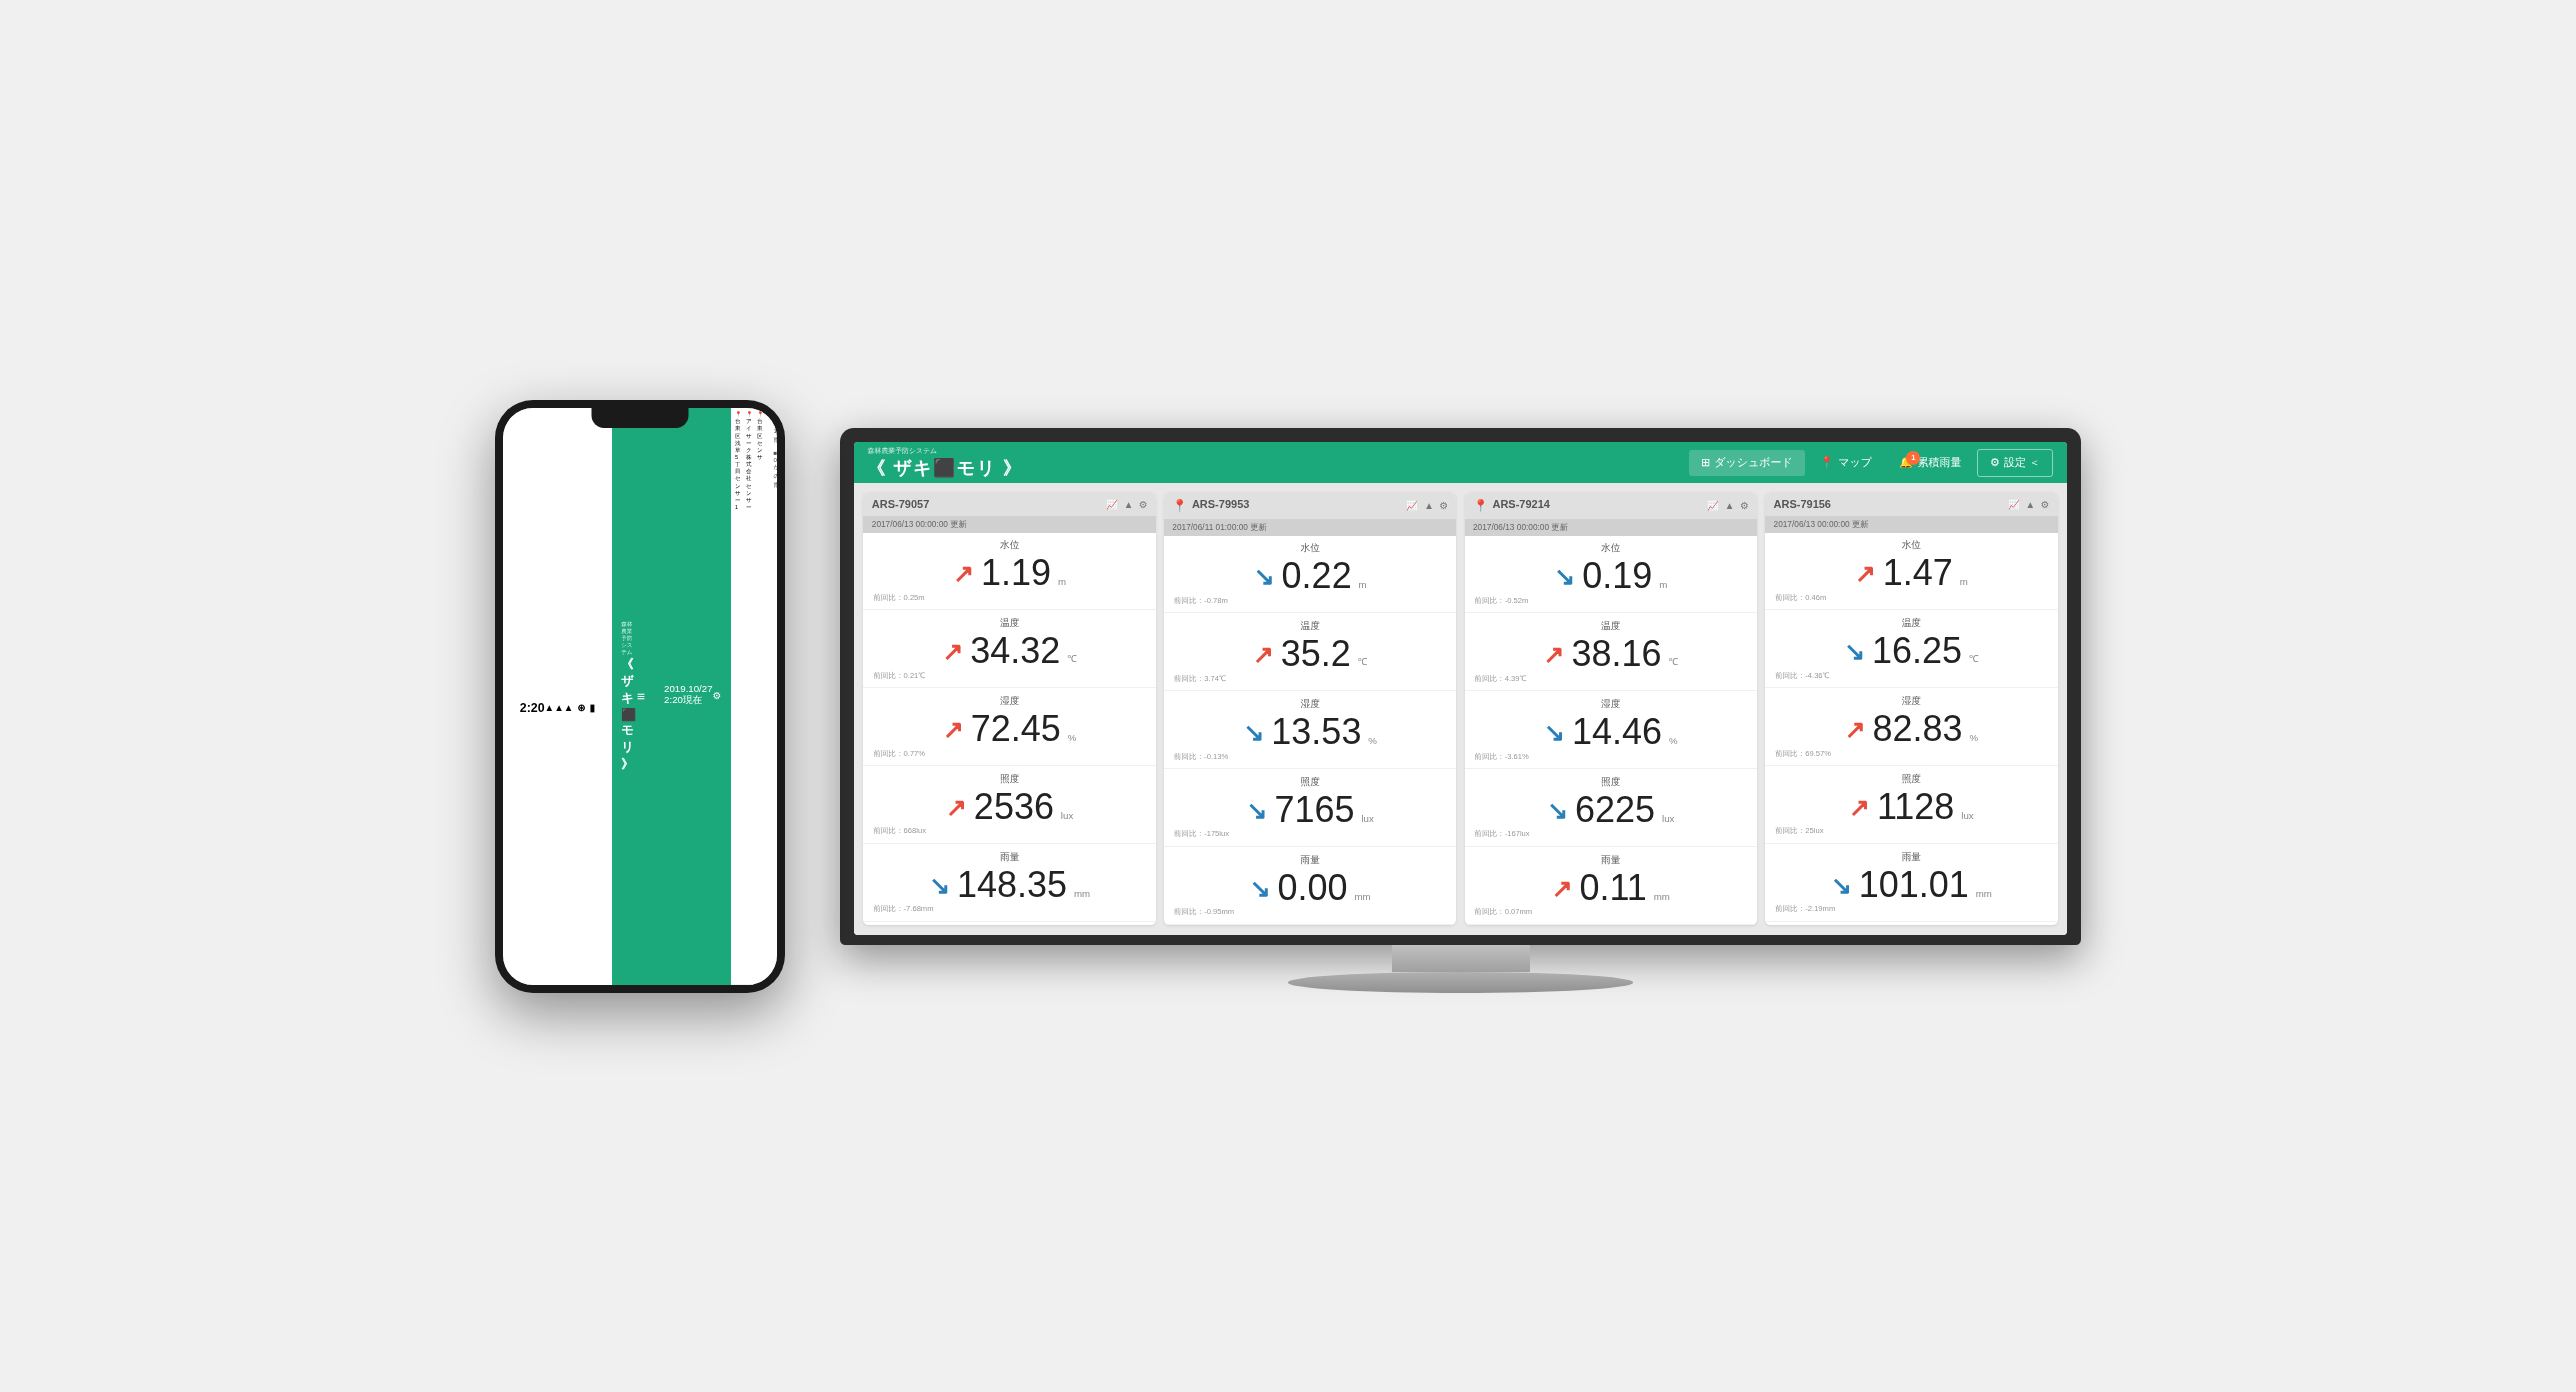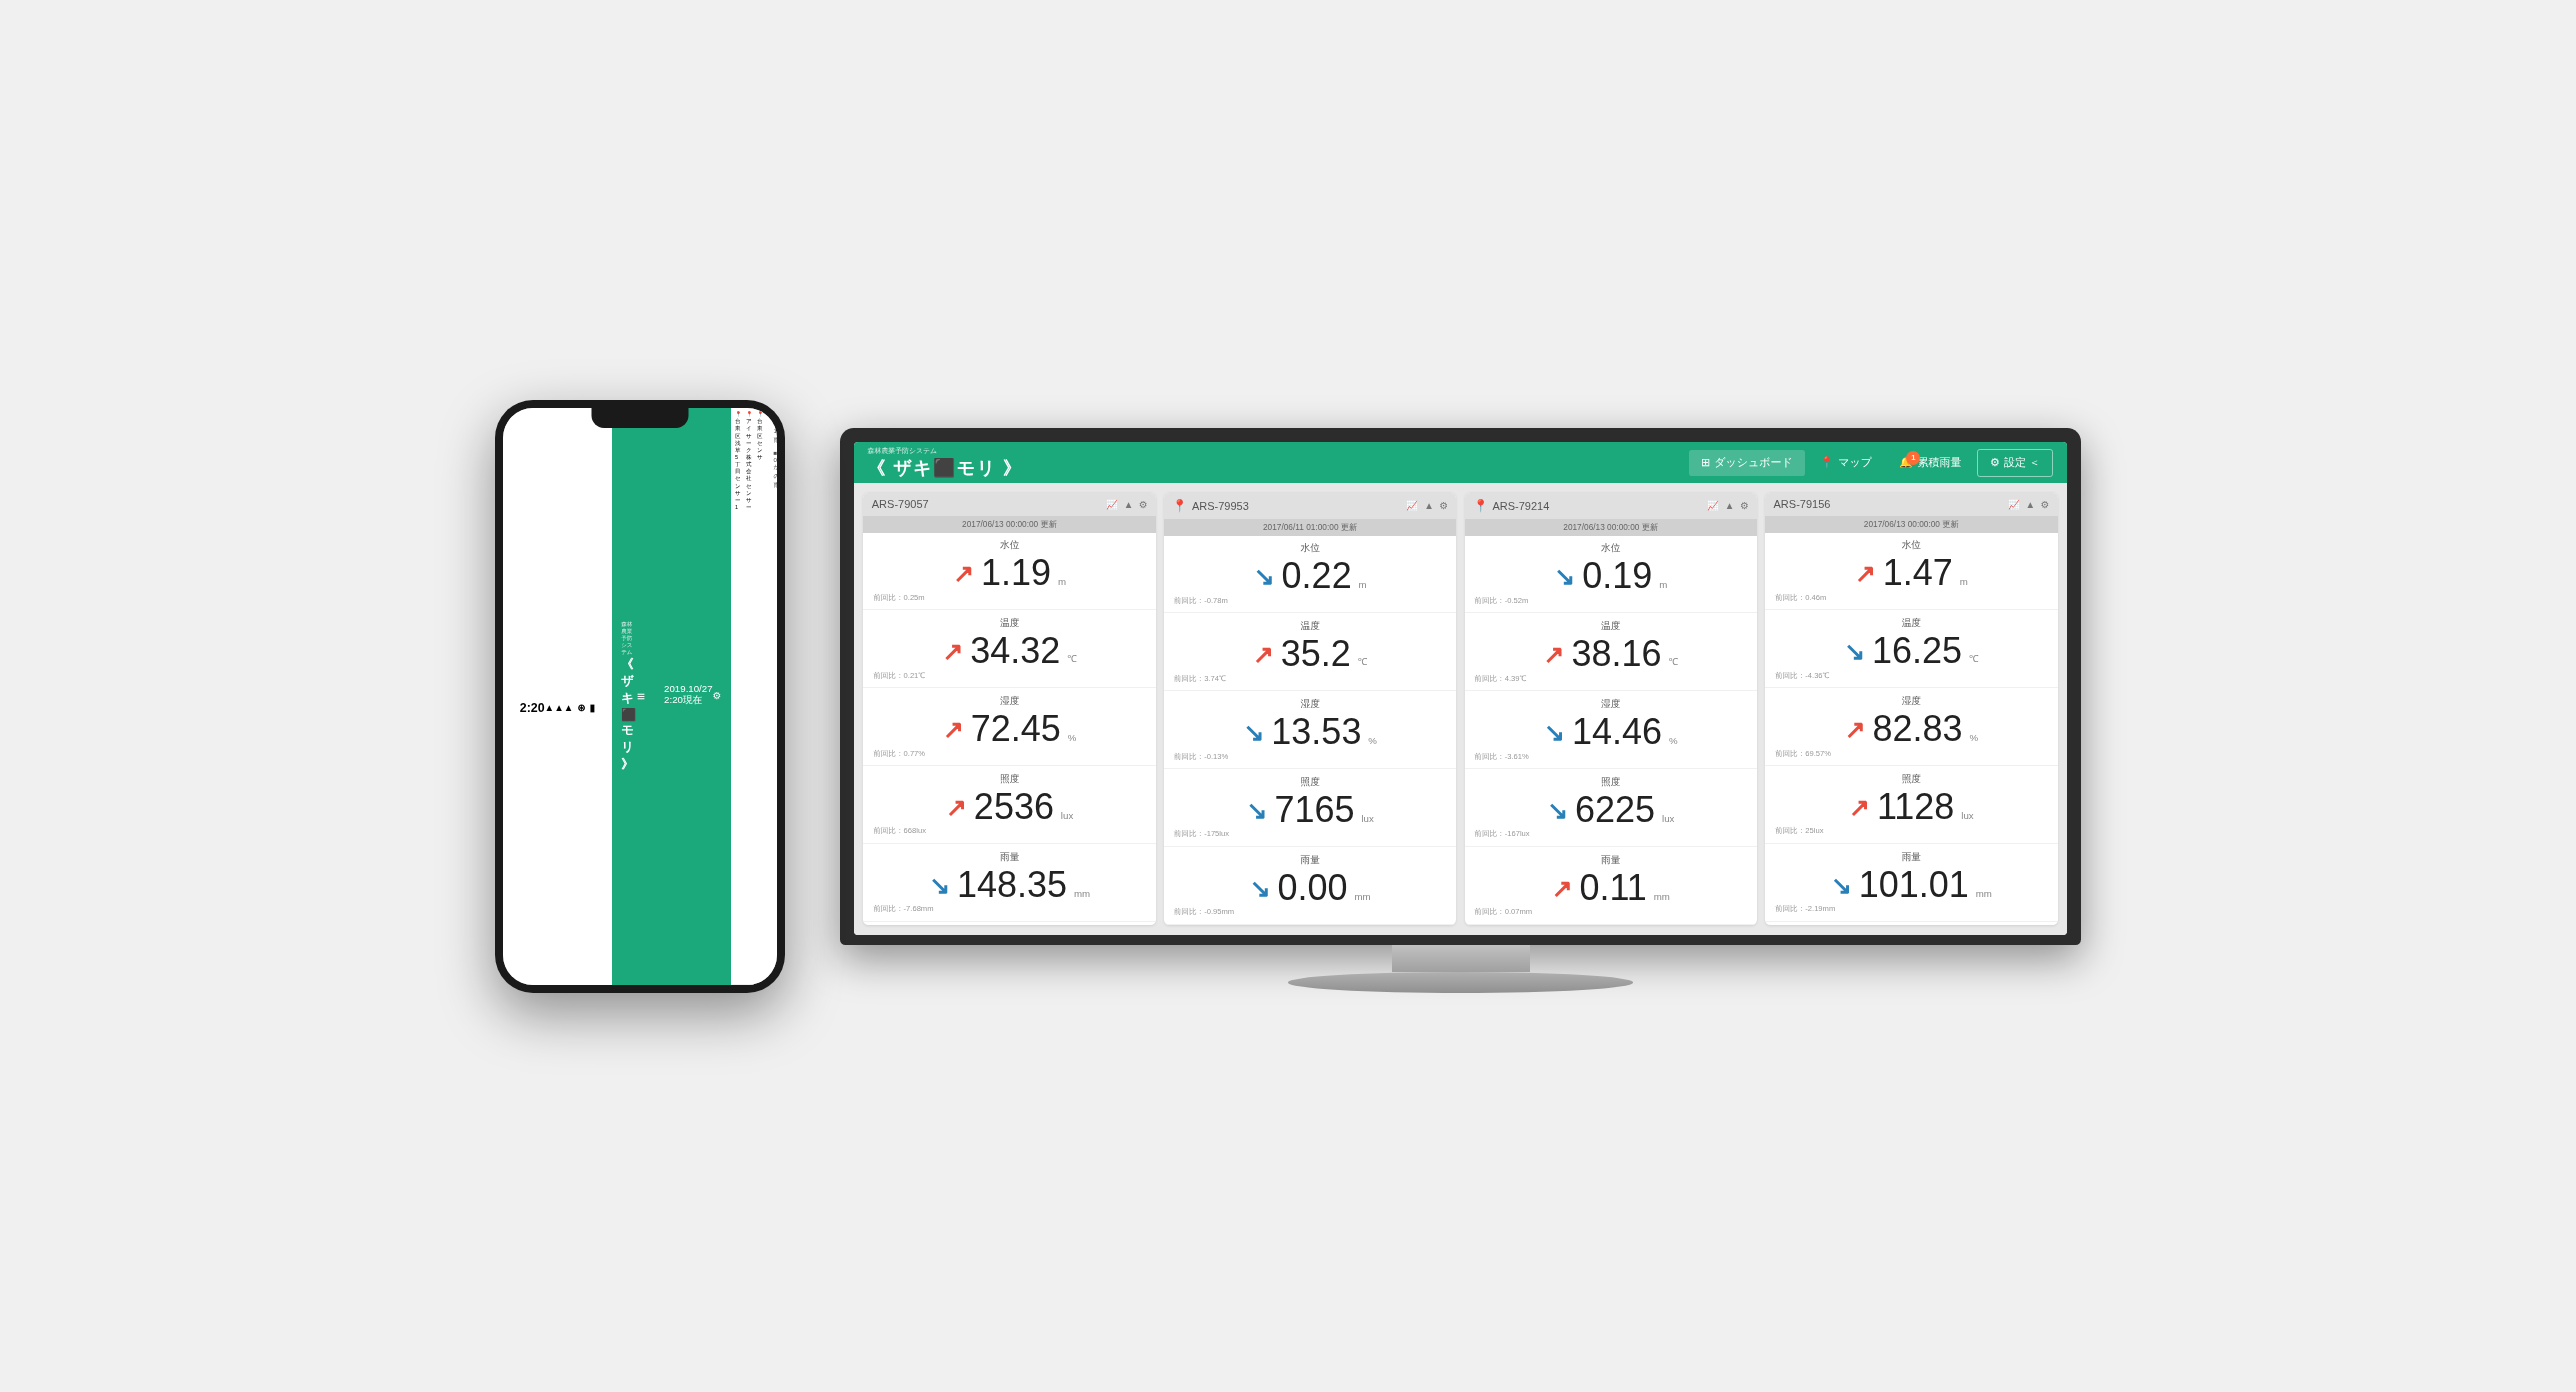--- a/index.html
+++ b/index.html
@@ -270,42 +270,41 @@
     }
     .card-header {
       background: #e0e0e0;
       padding: 5.5px 8.3px;
       display: flex;
       justify-content: space-between;
       align-items: center;
     }
     .card-id {
       font-size: 11px;
-      font-weight: normal;
+      font-weight: bold;
       color: #555;
       display: flex;
-      align-items: center;
       gap: 4.1px;
     }
     .card-id-pin {
       color: #e74c3c;
       font-size: 12.4px;
     }
     .card-header-icons {
       display: flex;
       gap: 5.5px;
       color: #777;
       font-size: 9.7px;
     }
     .card-timestamp {
       background: #d0d0d0;
       padding: 2.8px 8.3px;
       font-size: 8.3px;
       color: #666;
-      text-align: center;
+      text-align: left;
     }
     .card-body {
       padding: 0;
     }
     .metric-row {
       border-bottom: 0.7px solid #f0f0f0;
       padding: 6.9px 9.7px;
     }
     .metric-label {
       font-size: 9.7px;

